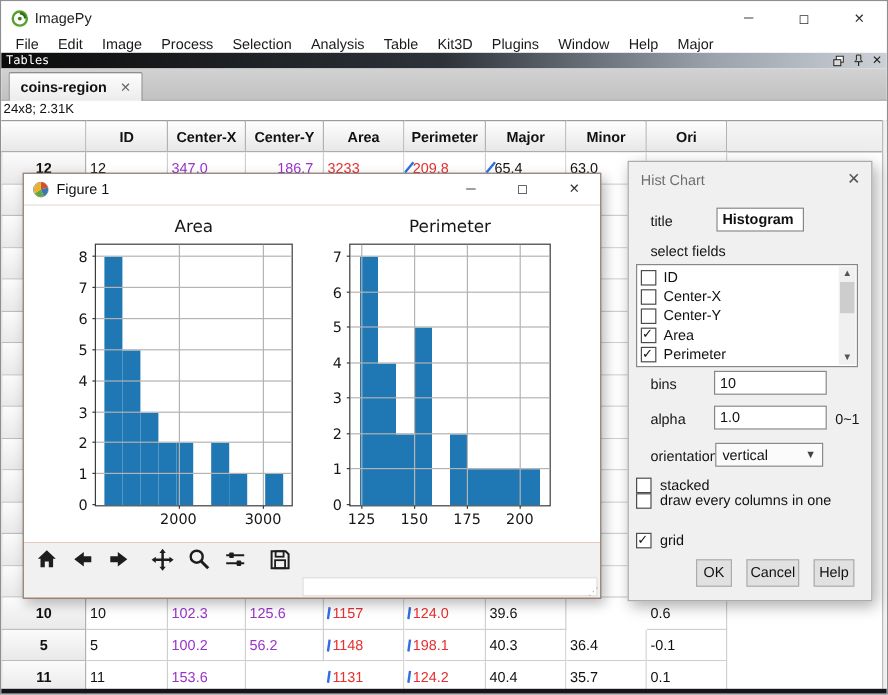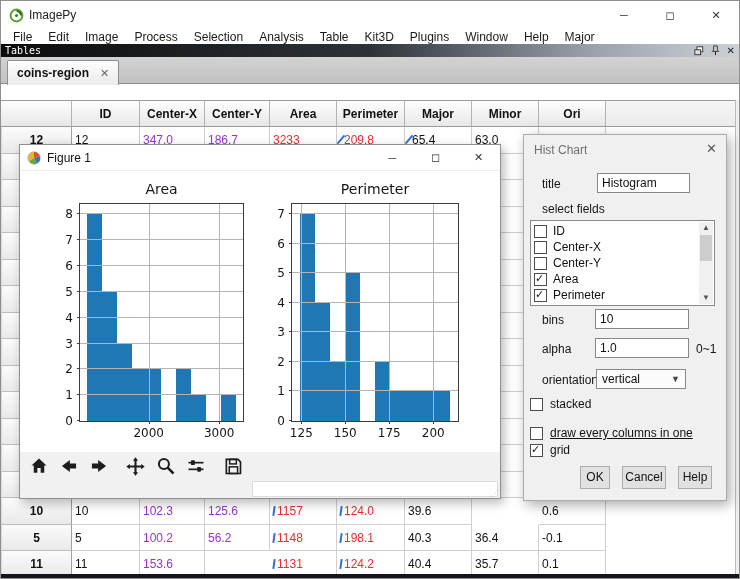--- a/index.html
+++ b/index.html
@@ -140,36 +140,37 @@
     </span>
   </div>
 
   <div class="tabbar">
     <div class="tab">
       <span class="tab-label">coins-region</span>
       <span class="tab-close">✕</span>
     </div>
   </div>
 
+  <div class="statusline">24x8; 2.31K</div>
 
   <div class="tbl" id="tbl">
       <div class="th" style="left: 0px; width: 71px; top: 0px; height: 27px;"></div>
       <div class="th" style="left: 71px; width: 68px; top: 0px; height: 27px;">ID</div>
       <div class="th" style="left: 139px; width: 65px; top: 0px; height: 27px;">Center-X</div>
       <div class="th" style="left: 204px; width: 65px; top: 0px; height: 27px;">Center-Y</div>
       <div class="th" style="left: 269px; width: 67px; top: 0px; height: 27px;">Area</div>
       <div class="th" style="left: 336px; width: 68px; top: 0px; height: 27px;">Perimeter</div>
       <div class="th" style="left: 404px; width: 67px; top: 0px; height: 27px;">Major</div>
       <div class="th" style="left: 471px; width: 67px; top: 0px; height: 27px;">Minor</div>
       <div class="th" style="left: 538px; width: 67px; top: 0px; height: 27px;">Ori</div>
       <div class="th filler" style="left: 605px; width: 134px; top: 0px; height: 27px;"></div>
       <div class="rh" style="left: 0px; width: 71px; top: 27px; height: 26.5px;">12</div>
       <div class="td" style="left: 71px; width: 68px; top: 27px; height: 26.5px;"><span style="color: rgb(17, 17, 17);">12</span></div>
       <div class="td" style="left: 139px; width: 65px; top: 27px; height: 26.5px;"><span style="color: rgb(153, 51, 204);">347.0</span></div>
-      <div class="td" style="left: 204px; width: 65px; top: 27px; height: 26.5px;"><span style="color: rgb(153, 51, 204);">186.7</span></div>
+      <div class="td" style="left: 204px; width: 65px; top: 27px; height: 26.5px;"><span style="color: rgb(153, 51, 204); margin-left: 23px;">186.7</span></div>
       <div class="td" style="left: 269px; width: 67px; top: 27px; height: 26.5px;"><span style="color: rgb(232, 46, 46);">3233</span></div>
       <div class="td" style="left: 336px; width: 68px; top: 27px; height: 26.5px;"><span class="mark diag"></span><span style="color: rgb(232, 46, 46);">209.8</span></div>
       <div class="td" style="left: 404px; width: 67px; top: 27px; height: 26.5px;"><span class="mark diag"></span><span style="color: rgb(17, 17, 17);">65.4</span></div>
       <div class="td" style="left: 471px; width: 67px; top: 27px; height: 26.5px;"><span style="color: rgb(17, 17, 17);">63.0</span></div>
       <div class="td" style="left: 538px; width: 67px; top: 27px; height: 26.5px;"><span style="color: rgb(17, 17, 17);">0.0</span></div>
       <div class="rh" style="left: 0px; width: 71px; top: 53.5px; height: 26.5px;"></div>
       <div class="td" style="left: 71px; width: 68px; top: 53.5px; height: 26.5px;"><span style="color: rgb(17, 17, 17);"></span></div>
       <div class="td" style="left: 139px; width: 65px; top: 53.5px; height: 26.5px;"><span style="color: rgb(153, 51, 204);"></span></div>
       <div class="td" style="left: 204px; width: 65px; top: 53.5px; height: 26.5px;"><span style="color: rgb(153, 51, 204);"></span></div>
       <div class="td" style="left: 269px; width: 67px; top: 53.5px; height: 26.5px;"><span style="color: rgb(232, 46, 46);"></span></div>
@@ -471,21 +472,21 @@
       <div class="msgbox"></div>
       <div class="grip">⋰</div>
     </div>
   </div>
 
   <div class="dlg">
     <span class="dlg-title">Hist Chart</span>
     <span class="dlg-close">✕</span>
 
     <span class="lab" style="left:18px;top:42px;">title</span>
-    <div class="inp" style="left:73px;top:38px;width:93px;height:20px;">Histogram</div>
+    <div class="inp" style="left:73px;top:38px;width:73px;height:20px;font-weight:bold;">Histogram</div>
 
     <span class="lab" style="left:18px;top:67px;">select fields</span>
     <div class="listbox">
       <div id="fieldlist" style="position:absolute;left:0;top:2px;right:16px;">
           <div class="litem">
             <span class="cb"></span>
             <span>ID</span>
           </div>
           <div class="litem">
             <span class="cb"></span>
@@ -521,21 +522,21 @@
     <span class="lab" style="left:18px;top:238px;">orientation</span>
     <div class="combo" style="left:72px;top:234px;width:90px;height:20px;">
       <span>vertical</span>
       <span class="chev">▼</span>
     </div>
 
     <div class="checkrow" style="left:6px;top:262px;">
       <span class="cb" id="cb-stacked"></span>
       <span>stacked</span>
     </div>
-    <div class="checkrow" style="left:6px;top:291px;text-decoration:underline;">
+    <div class="checkrow" style="left:6px;top:275px;">
       <span class="cb" id="cb-draw"></span>
       <span>draw every columns in one</span>
     </div>
     <div class="checkrow" style="left:6px;top:308px;">
       <span class="cb checked" id="cb-grid"></span>
       <span>grid</span>
     </div>
 
     <div class="btn" style="left:56px;top:331px;width:30px;">OK</div>
     <div class="btn" style="left:98px;top:331px;width:44px;">Cancel</div>

